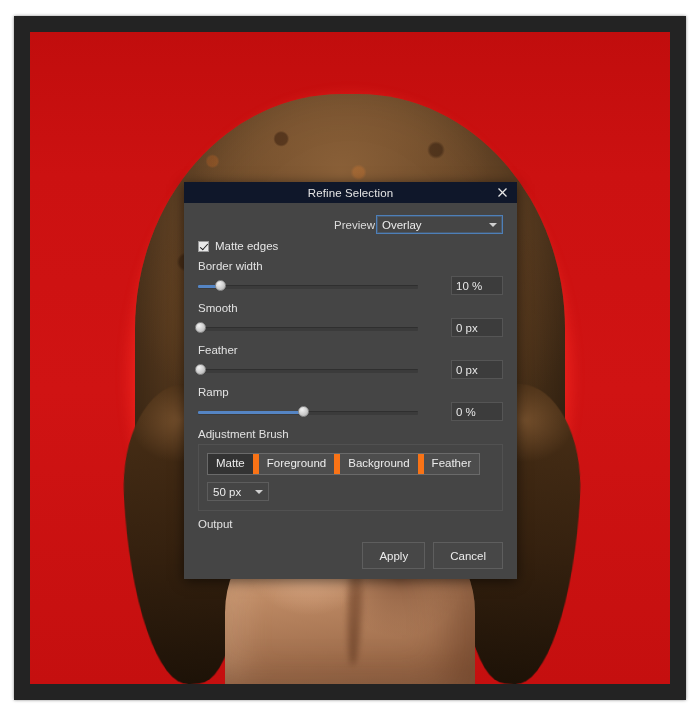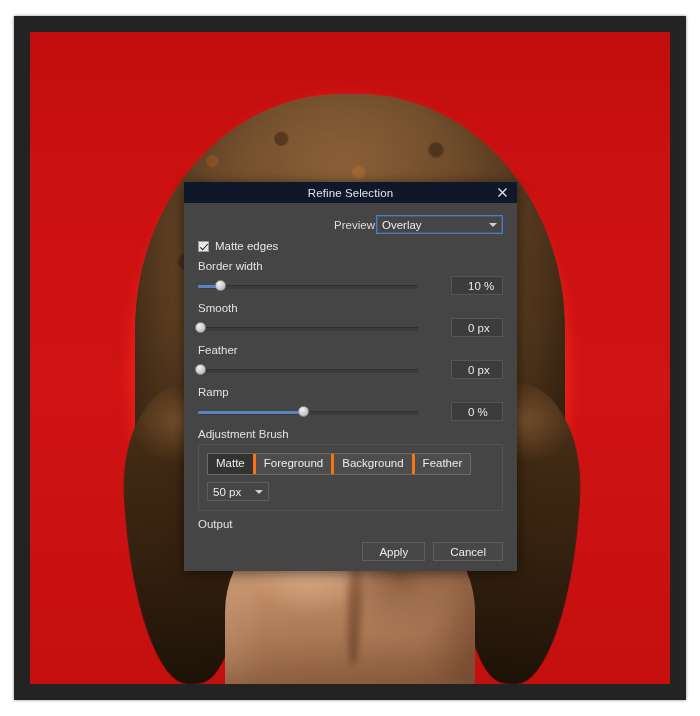--- a/index.html
+++ b/index.html
@@ -319,59 +319,59 @@
   }
   .value-box {
     width: 52px;
     height: 19px;
     background: #3c3c3c;
     border: 1px solid #555555;
     color: #e8e8e8;
     font-size: 11.5px;
     display: flex;
     align-items: center;
-    padding-left: 16px;
+    padding-left: 4px;
     box-sizing: border-box;
     margin-left: 24px;
   }
 
   
   .group-box {
     border: 1px solid #515151;
     padding: 8px 8px 9px 8px;
     margin-top: 4px;
   }
   .segmented {
     display: inline-flex;
     border: 1px solid #6a6a6a;
   }
   .seg {
     padding: 2px 8px 3px 8px;
     font-size: 11.5px;
     color: #ececec;
     background: #4d4d4d;
-    border-right: 3px solid #f97316;
+    border-right: 6px solid #f97316;
     cursor: pointer;
     line-height: 15px;
   }
   .seg:last-child { border-right: none; }
   .seg.active { background: #333333; }
 
   .brush-size-row { margin-top: 7px; }
 
   
   .footer {
     display: flex;
     justify-content: flex-end;
     gap: 8px;
     margin-top: 12px;
   }
   .btn {
     min-width: 62px;
-    height: 19px;
+    height: 27px;
     background: #474747;
     border: 1px solid #5e5e5e;
     color: #ececec;
     font-size: 11.5px;
     font-family: "Liberation Sans", sans-serif;
     cursor: pointer;
     padding: 0 16px;
   }
 </style>
 </head>

